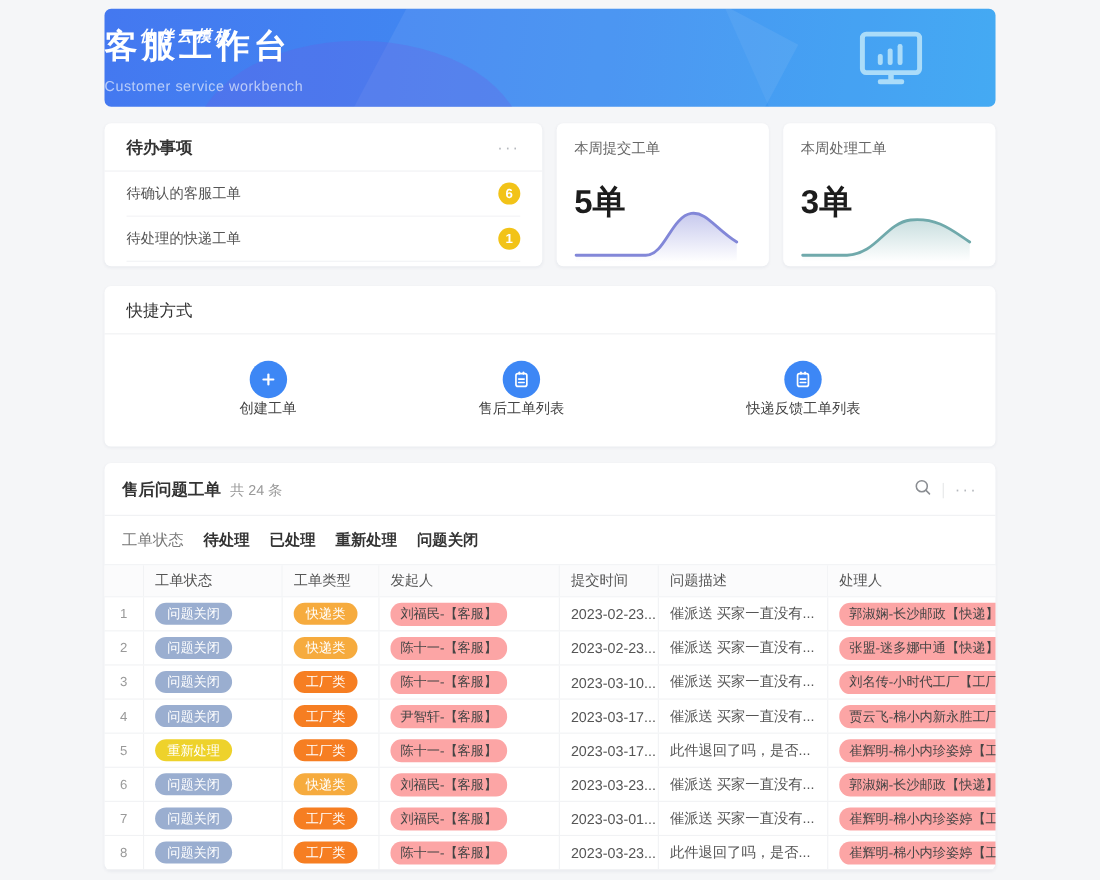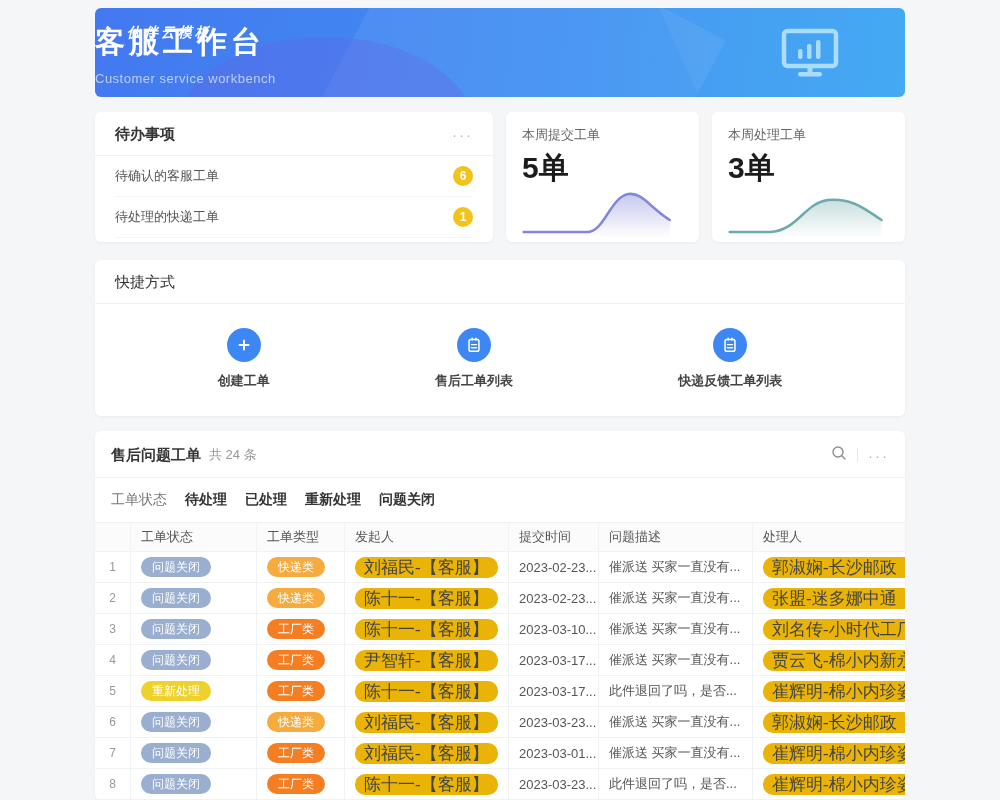--- a/index.html
+++ b/index.html
@@ -47,29 +47,29 @@
   .dots { color:#b5b8bd; font-size:15px; letter-spacing:2px; cursor:pointer; line-height:1; }
   .todo-item { display:flex; justify-content:space-between; align-items:center;
     margin:0 20px; padding:10px 0; border-bottom:1px solid #f2f3f5; cursor:pointer; }
   .todo-label { font-size:13px; color:#555; }
   .badge { min-width:20px; height:20px; border-radius:10px; background:#f2c318;
     color:#fff; font-size:12px; font-weight:bold; display:flex; align-items:center;
     justify-content:center; padding:0 5px; }
 
   .stat-card { flex:1; padding:14px 16px 0; position:relative; overflow:hidden; }
   .stat-label { font-size:13px; color:#666; }
-  .stat-value { font-size:30px; font-weight:bold; color:#1c1c1c; margin-top:4px; }
+  .stat-value { font-size:30px; font-weight:bold; color:#1c1c1c; margin-top:20px; }
   .spark { position:absolute; left:10px; right:10px; bottom:0; height:62px; width:calc(100% - 20px); }
 
   
   .shortcut-card { margin-bottom:15px; }
   .sc-head { padding:13px 20px 11px; border-bottom:1px solid #f0f1f3; }
   .sc-title { font-size:15px; font-weight:normal; color:#333; }
   .sc-body { display:flex; justify-content:space-around; padding:24px 40px 26px; }
-  .shortcut { display:flex; flex-direction:column; align-items:center; gap:10px; cursor:pointer;font-weight:bold; }
+  .shortcut { display:flex; flex-direction:column; align-items:center; cursor:pointer; }
   .sc-circle { width:34px; height:34px; border-radius:50%; background:#3d87f5;
     display:flex; align-items:center; justify-content:center; }
   .sc-label { font-size:13px; color:#444; }
 
   
   .ws-head { display:flex; align-items:center; padding:14px 16px 12px; border-bottom:1px solid #f0f1f3; }
   .ws-title { font-size:15px; font-weight:bold; color:#333; }
   .ws-count { font-size:13px; color:#999; margin-left:8px;text-align:right; }
   .ws-tools { margin-left:auto; display:flex; align-items:center; gap:10px; }
   .ws-divider { width:1px; height:14px; background:#e5e6e8; }
@@ -85,22 +85,22 @@
     white-space:nowrap; overflow:hidden; }
   .tcell:last-child { border-right:none; }
   .thead .tcell { background:#fbfbfc; color:#555; height:28px; }
   .cell-num { justify-content:center; color:#999; font-size:12px; padding:0 4px; }
   .pill { display:inline-block; border-radius:10px; padding:2px 11px; font-size:12px;
     color:#fff; line-height:16px; white-space:nowrap; }
   .st-closed { background:#9aaed0; }
   .st-redo   { background:#eed22b; }
   .tp-express{ background:#f6ab3e; }
   .tp-factory{ background:#f67e22; }
-  .person { display:inline-block; border-radius:10px; padding:2px 9px; font-size:17px;
-    background:#eab308; color:#454545; line-height:17px; white-space:nowrap;font-family:Liberation Serif, serif; }
+  .person { display:inline-block; border-radius:10px; padding:2px 9px; font-size:12px;
+    background:#fca5a5; color:#454545; line-height:17px; white-space:nowrap;font-family:Liberation Serif, serif; }
   .cell-time { color:#555; }
   .cell-desc { color:#555; }
 </style>
 </head>
 <body>
 
 <div class="page">
 
   <div class="banner">
     <div class="shape1"></div>

